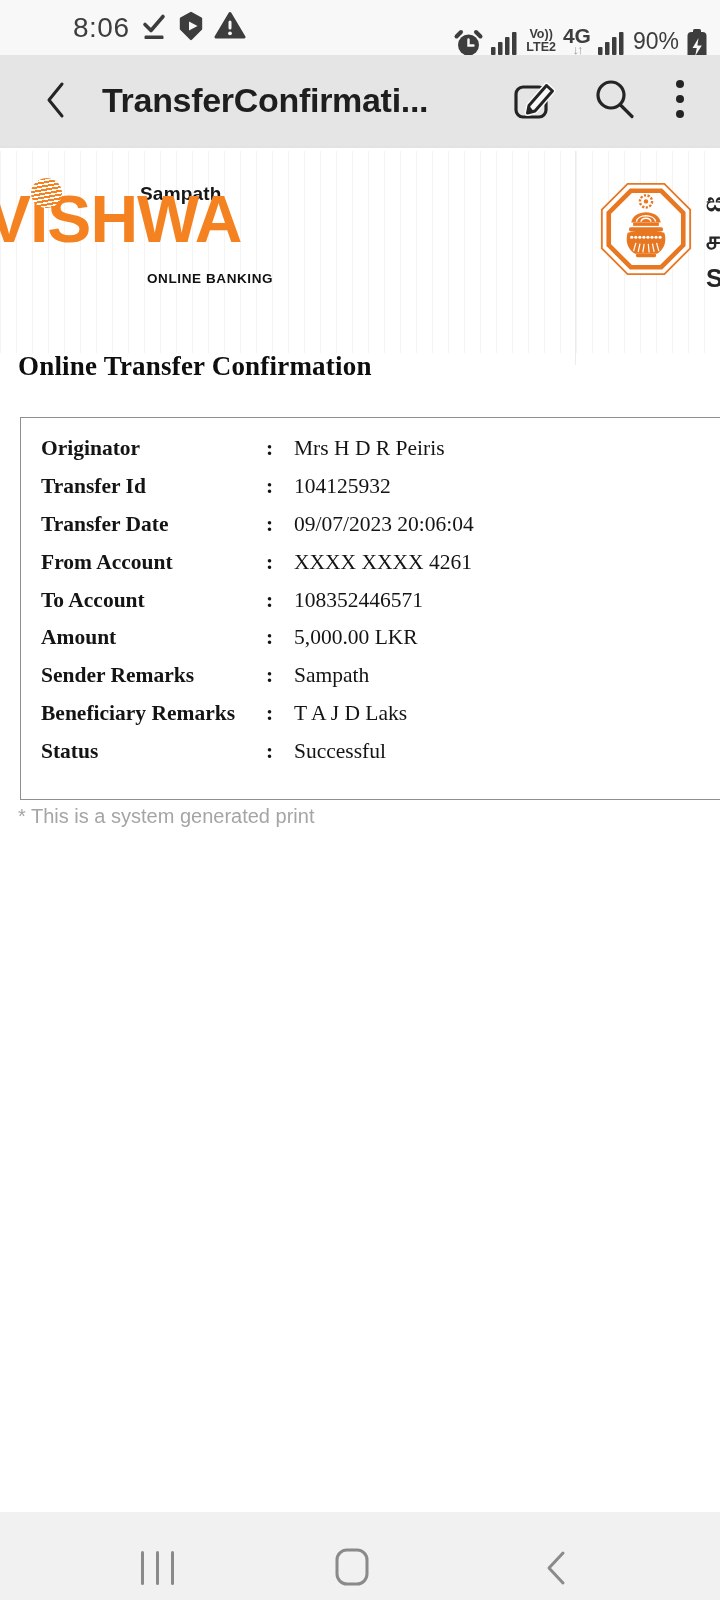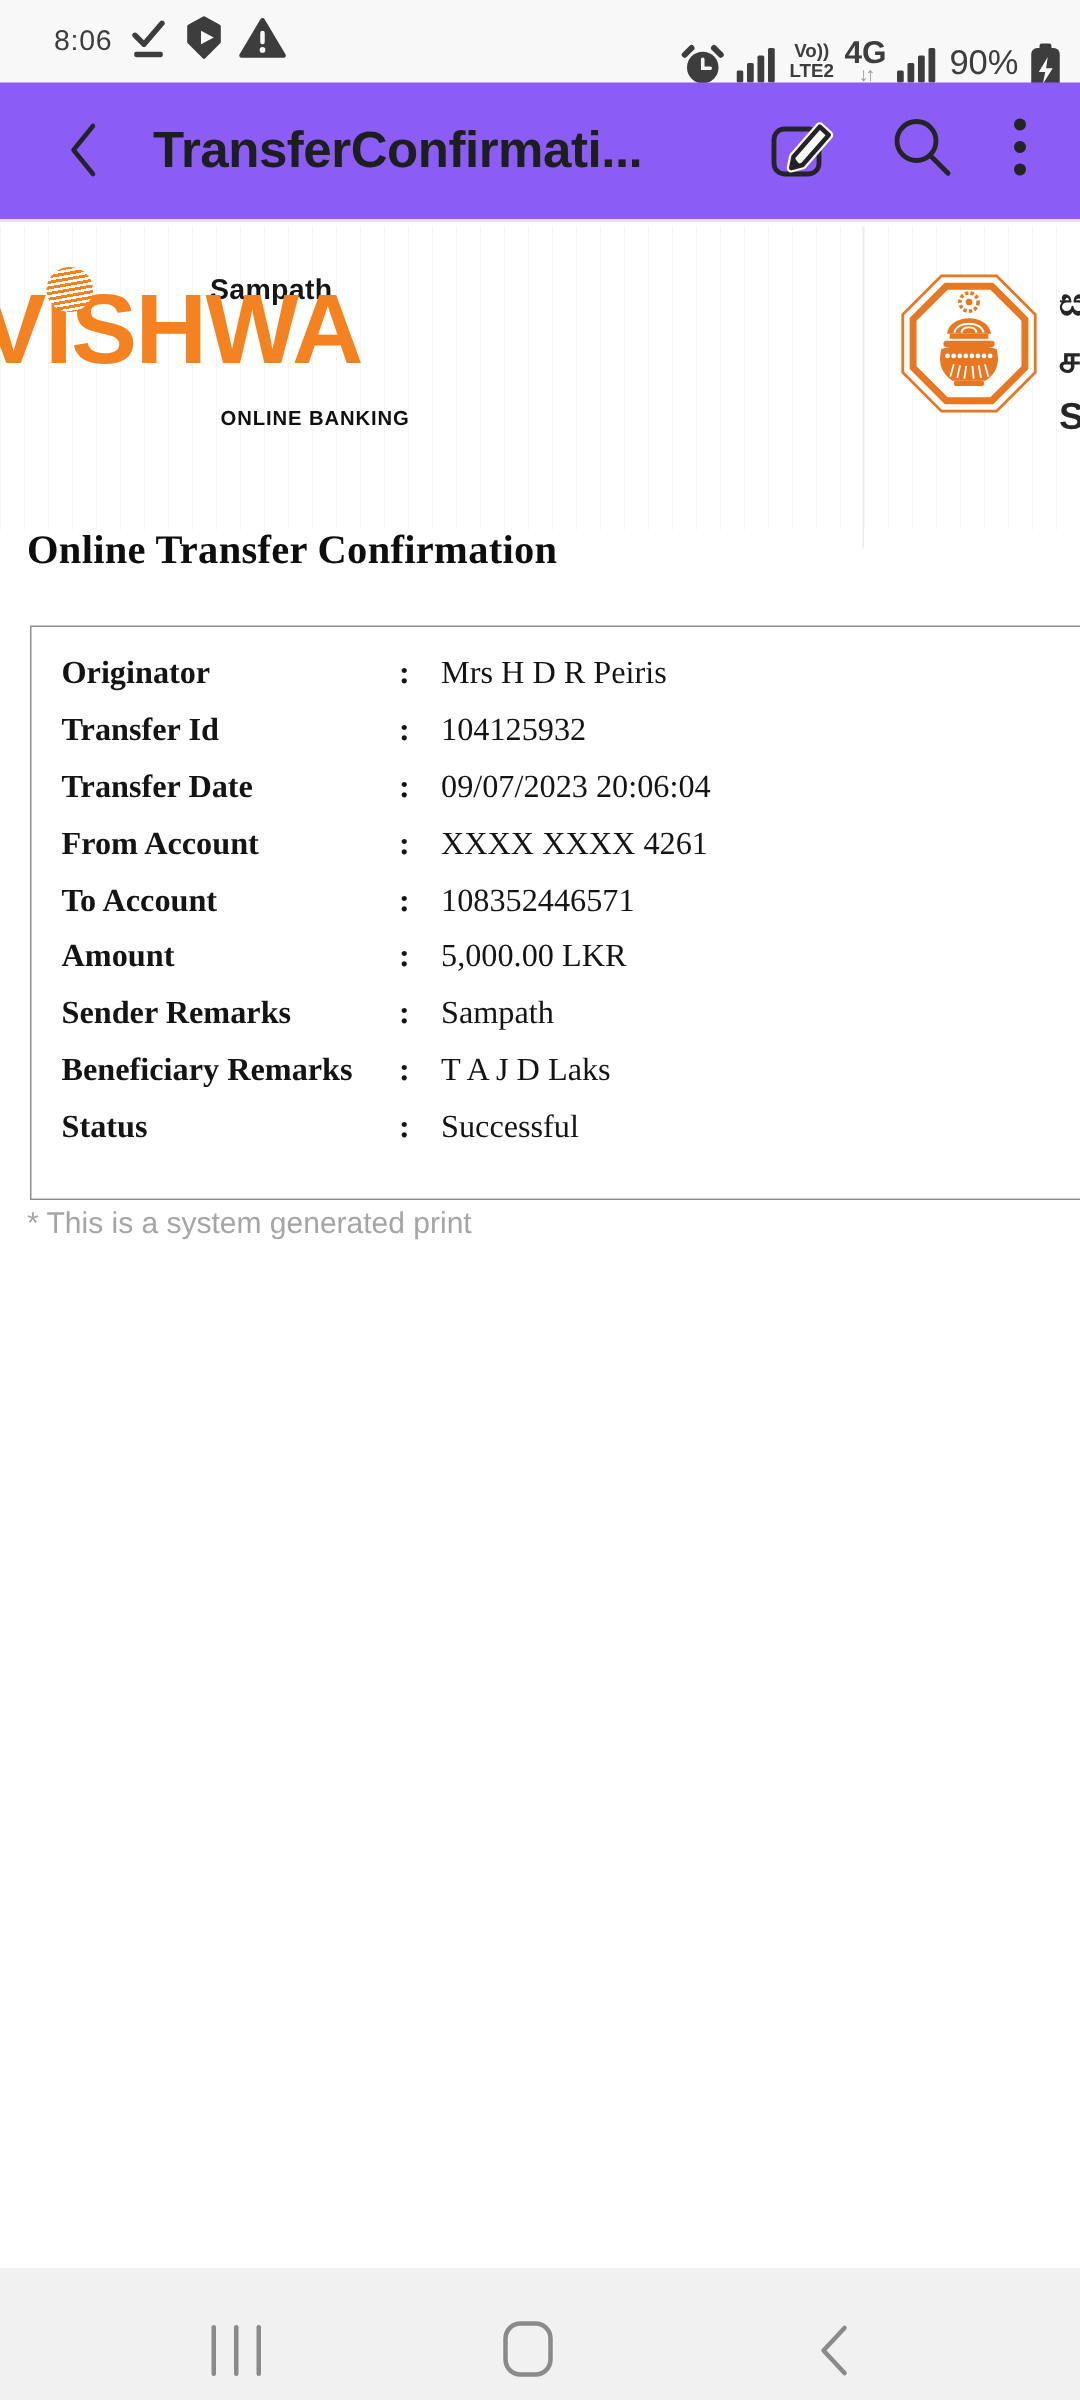--- a/index.html
+++ b/index.html
@@ -18,30 +18,30 @@
     font-family:"Liberation Sans",sans-serif;color:var(--doc-ink);
   }
   .abs{position:absolute;}
 
   
   .status-bar{
     left:0;top:0;width:720px;height:55px;background:#f8f8f8;
   }
   .sb-left{position:absolute;left:36px;top:0;height:55px;display:flex;align-items:center;gap:10px;}
   .sb-right{position:absolute;right:12px;top:0;height:55px;display:flex;gap:7px;margin-top:28px;}
-  .sb-time{font-size:19px;color:var(--status-ink);letter-spacing:.5px;}
+  .sb-time{font-size:28px;color:var(--status-ink);letter-spacing:.5px;margin-left:37px;}
   .sb-pct{font-size:23px;color:var(--status-ink);letter-spacing:0;}
   .volte{display:flex;flex-direction:column;align-items:center;line-height:13px;color:var(--status-ink);font-weight:700;font-size:12.5px;}
   .netblock{display:flex;flex-direction:column;align-items:center;line-height:15px;color:var(--status-ink);}
   .net-4g{font-size:21px;font-weight:700;}
   .net-arrows{font-size:13px;color:#9a9a9a;letter-spacing:-2px;line-height:13px;}
 
   
   .app-bar{
-    left:0;top:55px;width:720px;height:93px;background:#8b5cf6;
+    left:0;top:55px;width:720px;height:93px;background:#e5e5e5;
     border-bottom:2px solid #e2e2e2;
   }
   .ab-back{position:absolute;left:38px;top:26px;width:36px;height:42px;display:flex;align-items:center;justify-content:center;}
   .ab-title{
     position:absolute;left:102px;top:0;height:91px;display:flex;align-items:center;
     font-size:34px;font-weight:700;color:#1e1e1e;letter-spacing:-.3px;
   }
   .ab-actions{position:absolute;right:30px;top:0;height:91px;display:flex;align-items:center;gap:32px;}
   .ab-btn{width:48px;height:48px;display:flex;align-items:center;justify-content:center;}
 

